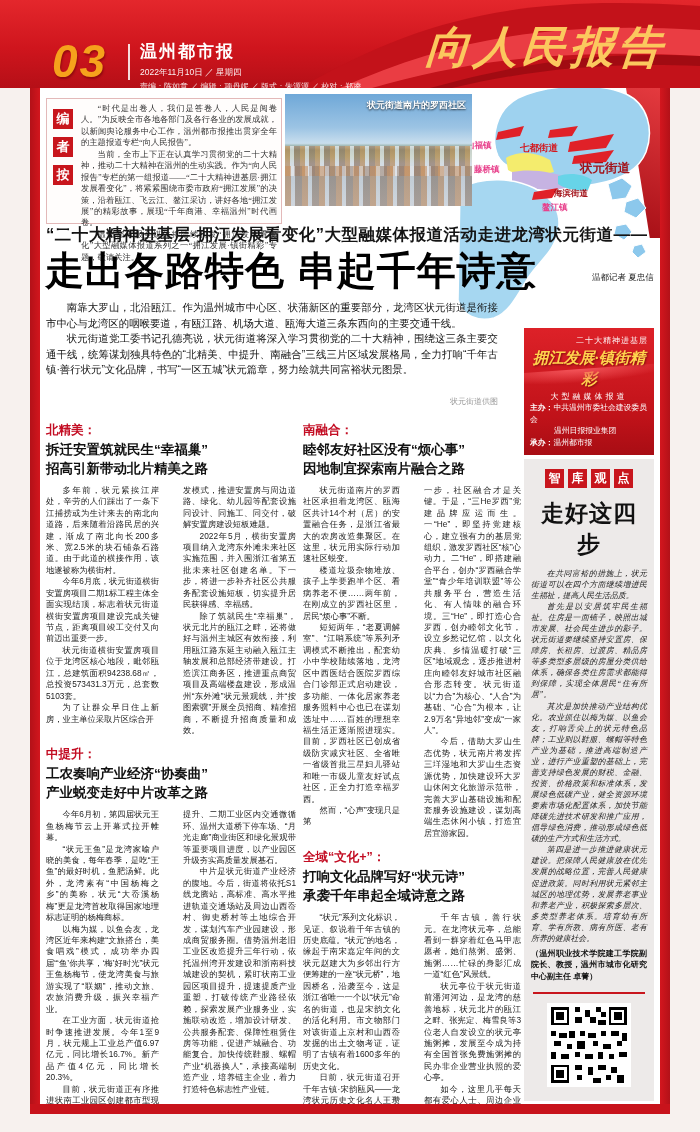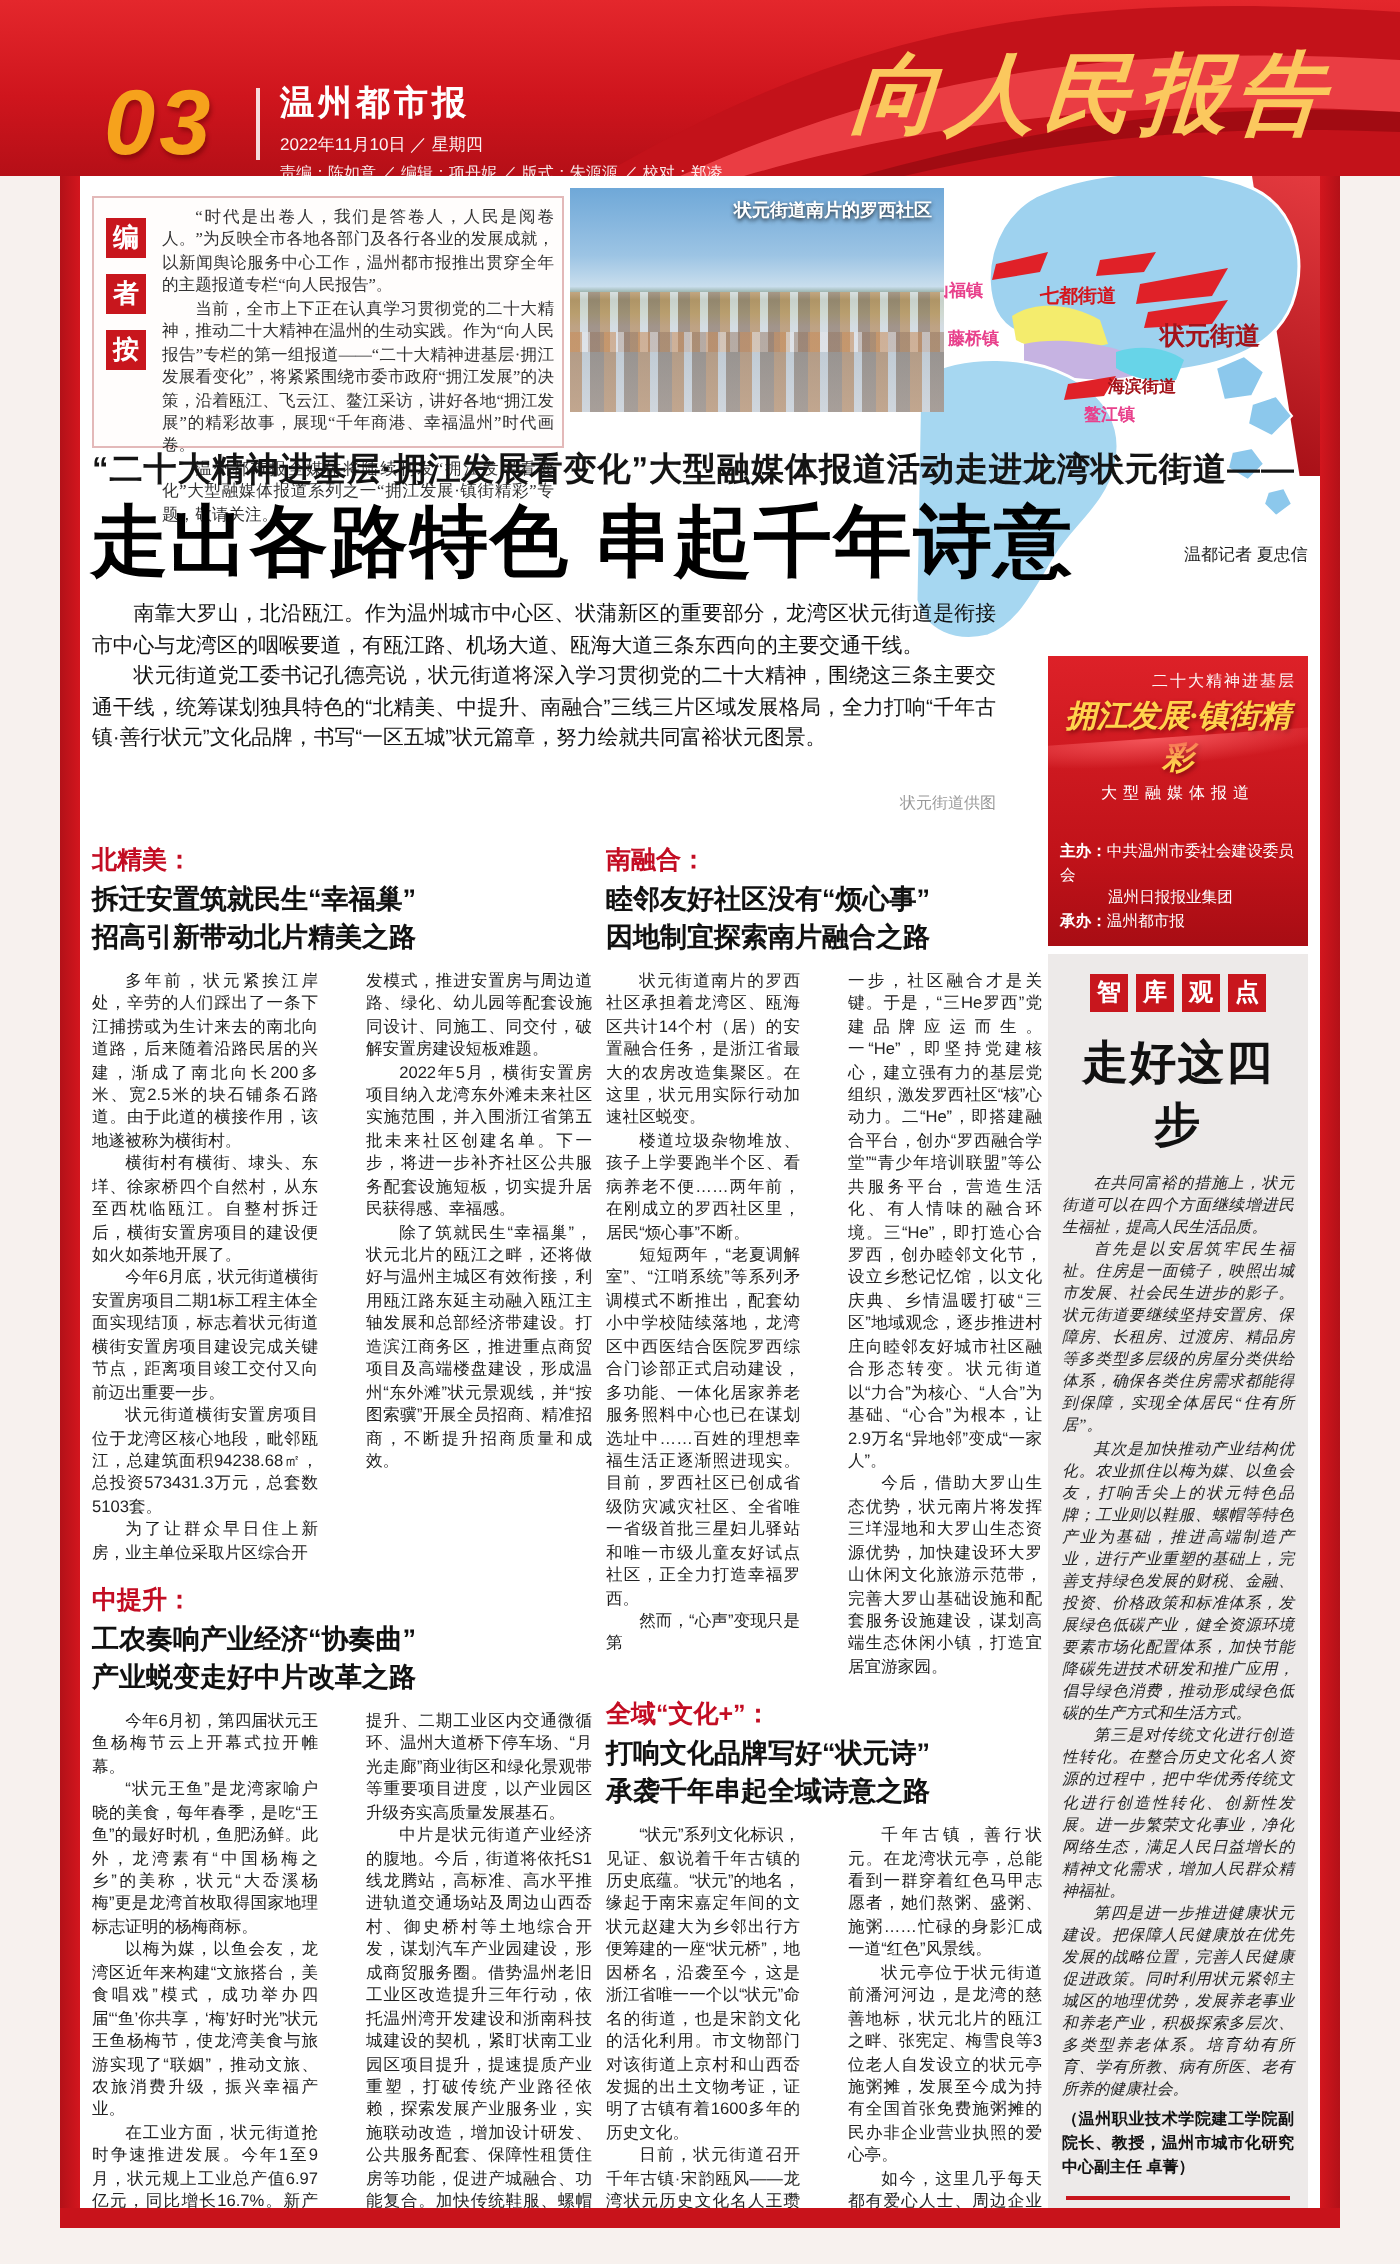--- a/index.html
+++ b/index.html
@@ -77,21 +77,21 @@
   .s-col p.cont{text-indent:0;}
   
   .colC{position:absolute;left:484px;top:240px;width:130px;z-index:2;}
   .campaign{background:linear-gradient(180deg,#dd2128 0%,#c01219 70%,#a80d14 100%);color:#fff;
       padding:7px 6px 6px 6px;position:relative;overflow:hidden;}
   .campaign:before{content:"";position:absolute;left:-10px;top:40px;width:160px;height:14px;
       background:radial-gradient(ellipse at 40% 0,#f4555a 0%,rgba(244,85,90,0) 70%);transform:rotate(-4deg);}
   .camp-tag{font-size:8px;text-align:right;letter-spacing:1px;opacity:.95;}
   .camp-title{font-size:15.5px;font-weight:900;text-align:center;color:#ffd34d;margin:2px 0 1px 0;
       font-family:"Liberation Serif",serif;font-style:italic;text-shadow:1px 1px 2px rgba(80,0,0,.6);}
-  .camp-sub{font-size:8px;text-align:center;letter-spacing:3px;margin-bottom:18px;}
+  .camp-sub{font-size:8px;text-align:center;letter-spacing:3px;margin-bottom:0;}
   .camp-org{font-size:7.8px;line-height:1.5;position:relative;z-index:1;}
   .camp-org b{font-weight:700;}
   .thinktank{background:#edeae9;margin-top:4px;padding:10px 7px 10px 7px;}
   .tt-badges{display:flex;justify-content:center;gap:4px;}
   .tt-badges span{width:19px;height:19px;background:#c8161d;color:#fff;font-size:12px;font-weight:700;
       display:flex;align-items:center;justify-content:center;}
   .tt-title{font-size:23px;font-weight:900;color:#111;text-align:center;margin:10px 0 8px 0;letter-spacing:1px;}
   .tt-body{font-size:7.9px;line-height:1.4;color:#222;text-align:justify;font-family:"Liberation Serif",serif;font-style:italic;}
   .tt-body p{margin:0;text-indent:2em;}
   .tt-byline{font-size:8px;font-weight:700;color:#111;margin-top:4px;line-height:1.45;
@@ -177,21 +177,20 @@
     </div>
     <div class="supply-credit">状元街道供图</div>
 
     <div class="colA">
       <section class="story">
         <div class="s-label">北精美：</div>
         <h2 class="s-title"><span>拆迁安置筑就民生“幸福巢”</span><br><span>招高引新带动北片精美之路</span></h2>
         <div class="s-cols">
           <div class="s-col">
             <p>多年前，状元紧挨江岸处，辛劳的人们踩出了一条下江捕捞或为生计来去的南北向道路，后来随着沿路民居的兴建，渐成了南北向长200多米、宽2.5米的块石铺条石路道。由于此道的横接作用，该地遂被称为横街村。</p>
-            <p>横街村有横街、埭头、东垟、徐家桥四个自然村，从东至西枕临瓯江。自整村拆迁后，横街安置房项目的建设便如火如荼地开展了。</p>
             <p>今年6月底，状元街道横街安置房项目二期1标工程主体全面实现结顶，标志着状元街道横街安置房项目建设完成关键节点，距离项目竣工交付又向前迈出重要一步。</p>
             <p>状元街道横街安置房项目位于龙湾区核心地段，毗邻瓯江，总建筑面积94238.68㎡，总投资573431.3万元，总套数5103套。</p>
             <p>为了让群众早日住上新房，业主单位采取片区综合开</p>
           </div>
           <div class="s-col">
             <p class="cont">发模式，推进安置房与周边道路、绿化、幼儿园等配套设施同设计、同施工、同交付，破解安置房建设短板难题。</p>
             <p>2022年5月，横街安置房项目纳入龙湾东外滩未来社区实施范围，并入围浙江省第五批未来社区创建名单。下一步，将进一步补齐社区公共服务配套设施短板，切实提升居民获得感、幸福感。</p>
             <p>除了筑就民生“幸福巢”，状元北片的瓯江之畔，还将做好与温州主城区有效衔接，利用瓯江路东延主动融入瓯江主轴发展和总部经济带建设。打造滨江商务区，推进重点商贸项目及高端楼盘建设，形成温州“东外滩”状元景观线，并“按图索骥”开展全员招商、精准招商，不断提升招商质量和成效。</p>
           </div>
         </div>
@@ -266,21 +265,20 @@
           <span>智</span>
           <span>库</span>
           <span>观</span>
           <span>点</span>
         </div>
         <div class="tt-title">走好这四步</div>
         <div class="tt-body">
           <p>在共同富裕的措施上，状元街道可以在四个方面继续增进民生福祉，提高人民生活品质。</p>
           <p>首先是以安居筑牢民生福祉。住房是一面镜子，映照出城市发展、社会民生进步的影子。状元街道要继续坚持安置房、保障房、长租房、过渡房、精品房等多类型多层级的房屋分类供给体系，确保各类住房需求都能得到保障，实现全体居民“住有所居”。</p>
           <p>其次是加快推动产业结构优化。农业抓住以梅为媒、以鱼会友，打响舌尖上的状元特色品牌；工业则以鞋服、螺帽等特色产业为基础，推进高端制造产业，进行产业重塑的基础上，完善支持绿色发展的财税、金融、投资、价格政策和标准体系，发展绿色低碳产业，健全资源环境要素市场化配置体系，加快节能降碳先进技术研发和推广应用，倡导绿色消费，推动形成绿色低碳的生产方式和生活方式。</p>
-          <p>第三是对传统文化进行创造性转化。在整合历史文化名人资源的过程中，把中华优秀传统文化进行创造性转化、创新性发展。进一步繁荣文化事业，净化网络生态，满足人民日益增长的精神文化需求，增加人民群众精神福祉。</p>
           <p>第四是进一步推进健康状元建设。把保障人民健康放在优先发展的战略位置，完善人民健康促进政策。同时利用状元紧邻主城区的地理优势，发展养老事业和养老产业，积极探索多层次、多类型养老体系。培育幼有所育、学有所教、病有所医、老有所养的健康社会。</p>
           <div class="tt-byline">（温州职业技术学院建工学院副院长、教授，温州市城市化研究中心副主任 卓菁）</div>
         </div>
         <div class="tt-divider"></div>
         <div class="qr-wrap">
           <svg width="76" height="76" viewBox="0 0 29 29" shape-rendering="crispEdges">
             <rect width="29" height="29" fill="#fff"></rect>
             <g fill="#000">
               <rect x="0" y="0" width="7" height="7"></rect>
                 <rect x="22" y="0" width="7" height="7"></rect>

